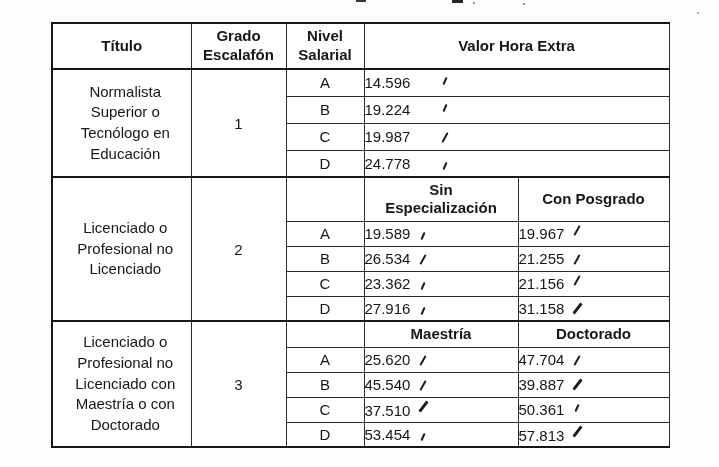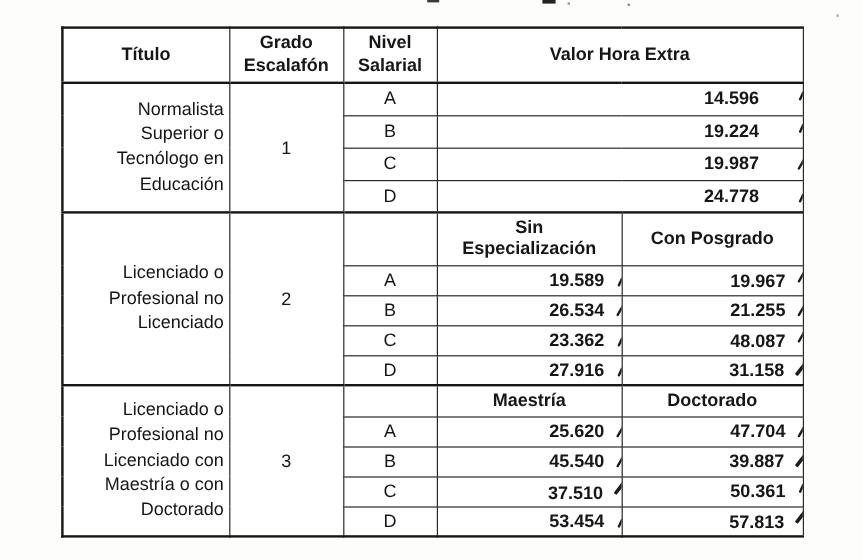--- a/index.html
+++ b/index.html
@@ -35,28 +35,28 @@
   .pre { white-space: pre-line; }
   tr.row-head { height: 46px; }
   tr.row-head th { border-bottom: 2px solid #161616; line-height: 1.25; }
   tr.b1 { height: 27px; }
   tr.b2h { height: 44px; }
   tr.b2 { height: 25px; }
   tr.b3h { height: 26px; }
   tr.b3 { height: 25px; }
   .bstart td, .bstart th { border-top: 2px solid #161616; }
   td.titulo {
-    text-align: right;
+    text-align: center;
     padding-left: 11px;
     padding-right: 4px;
     line-height: 1.38;
   }
   td.grado { text-align: center; }
   td.nivel { text-align: center; }
-  td.val { text-align: right; white-space: nowrap; font-weight: bold; }
+  td.val { text-align: left; white-space: nowrap; }
   th.sub { line-height: 1.25; }
   .num { display: inline-block; }
   
   .tick {
     display: inline-block;
     width: 2px;
     height: 10px;
     background: #1c1c1c;
     border-radius: 1px;
     transform: rotate(27deg);
@@ -146,21 +146,21 @@
       <td class="val"><span class="num">19.967</span><span class="tick tk-m up"></span></td>
     </tr>
     <tr class="b2">
       <td class="nivel">B</td>
       <td class="val"><span class="num">26.534</span><span class="tick tk-m"></span></td>
       <td class="val"><span class="num">21.255</span><span class="tick tk-m"></span></td>
     </tr>
     <tr class="b2">
       <td class="nivel">C</td>
       <td class="val"><span class="num">23.362</span><span class="tick tk-s"></span></td>
-      <td class="val"><span class="num">48.087</span><span class="tick tk-m up"></span></td>
+      <td class="val"><span class="num">21.156</span><span class="tick tk-m up"></span></td>
     </tr>
     <tr class="b2">
       <td class="nivel">D</td>
       <td class="val"><span class="num">27.916</span><span class="tick tk-s"></span></td>
       <td class="val"><span class="num">31.158</span><span class="tick tk-l"></span></td>
     </tr>
 
     <tr class="b3h bstart">
       <td class="titulo pre" rowspan="5">Licenciado o
 Profesional no

